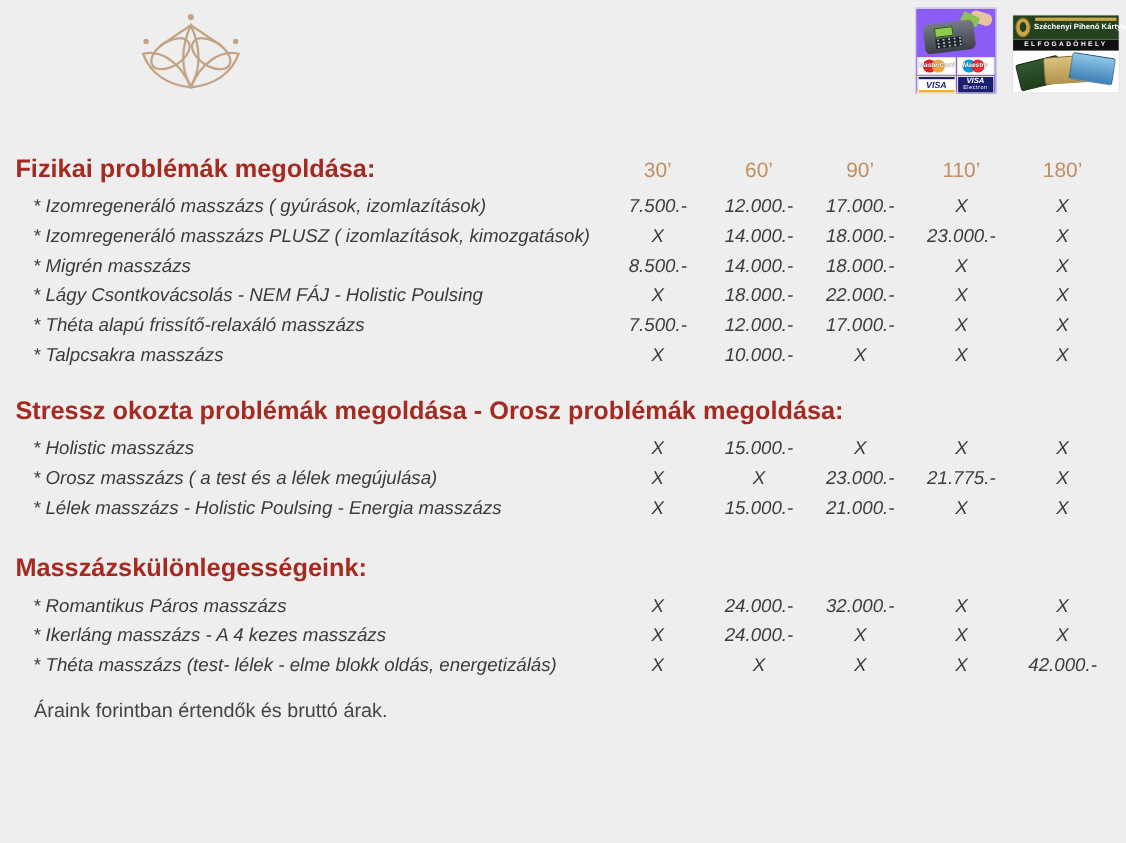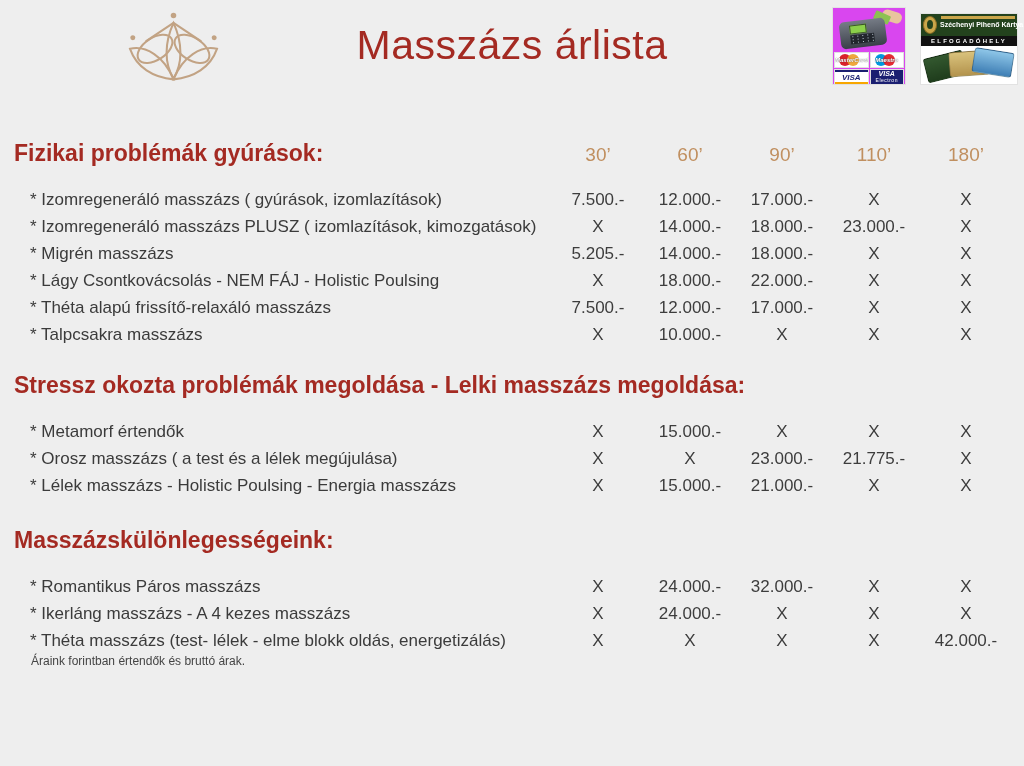--- a/index.html
+++ b/index.html
@@ -13,21 +13,21 @@
   .header { position:relative; height:100px; }
   .lotus { position:absolute; left:117px; top:10px; width:113px; height:74px; }
   .page-title {
     position:absolute; left:0; right:0; top:22px;
     text-align:center; font-size:41px; font-weight:400;
     color:#a42a22; letter-spacing:0.5px; margin:0;
   }
   
   .bankbox {
     position:absolute; left:832px; top:7px; width:74px; height:78px;
-    background:#d946ef; border:1px solid #e2e2e2; box-sizing:border-box; padding:1px;
+    background:#8b5cf6; border:1px solid #e2e2e2; box-sizing:border-box; padding:1px;
   }
   .termwrap { position:relative; height:42px; overflow:hidden; }
   .term-hand { position:absolute; right:2px; top:2px; width:20px; height:11px; background:#e9c49e; border-radius:5px; transform:rotate(18deg); }
   .term-card { position:absolute; right:14px; top:4px; width:16px; height:9px; background:#8cc152; transform:rotate(24deg); border-radius:1px; }
   .term-body { position:absolute; left:6px; top:11px; width:46px; height:27px; background:linear-gradient(#767c86,#3a3f48); border-radius:5px; transform:rotate(-7deg); }
   .term-screen { position:absolute; left:10px; top:4px; width:15px; height:7px; background:#8bd04a; border:1px solid #39522b; }
   .term-keys { position:absolute; left:10px; top:14px; width:24px; height:9px; background:#22262d;
     background-image:radial-gradient(#b7c4cf 0.8px, transparent 1px); background-size:5px 3px; }
   .badges { display:grid; grid-template-columns:1fr 1fr; gap:1px; margin-top:1px; }
   .badge { position:relative; height:16px; background:#fff; border:1px solid #e0e0e0; box-sizing:border-box; overflow:hidden; }
@@ -60,45 +60,44 @@
   .szep-card { position:absolute; width:40px; height:25px; border-radius:3px; border:1px solid rgba(0,0,0,.25); box-sizing:border-box; }
   .sc-green { left:4px; top:8px; background:linear-gradient(#33582f,#1f3d1c); transform:rotate(-14deg); }
   .sc-gold  { left:28px; top:5px; background:linear-gradient(#d9c27c,#b3934d); transform:rotate(-4deg); }
   .sc-blue  { left:52px; top:4px; background:linear-gradient(#8ec6e8,#3f7fb5); transform:rotate(9deg); }
   
   .content { padding:0 12px 0 14px; }
   .grid { display:grid; grid-template-columns:1fr 92px 92px 92px 92px 92px; }
   .heading-row { align-items:baseline; margin-top:40px; }
   .sec-heading { font-size:23px; font-weight:bold; color:#a42a22; white-space:nowrap; }
   .col-h { text-align:center; font-size:19px; font-weight:normal; color:#c08f5f; }
-  .rows { margin-top:19px; }
+  .rows { margin-top:7px;font-style:italic; }
   .t-row { height:27px; align-items:center; }
   .name-cell { padding-left:16px; font-size:17px; color:#3b3b3b; white-space:nowrap; }
   .price-cell { text-align:center; font-size:17px; color:#3d3d3d; }
   .sec2-heading { margin-top:24px; }
   .sec3-heading { margin-top:28px; }
-  .footer-note { padding-left:17px; font-size:12px; color:#444; }
+  .footer-note { margin-top:18px; padding-left:17px; font-size:18px; color:#444; }
 </style>
 </head>
 <body>
 
 <div class="header">
   <svg class="lotus" viewBox="0 0 120 80" fill="none" stroke="#c2a384" stroke-width="2.2">
     <circle cx="60" cy="6" r="3" fill="#c2a384" stroke="none"></circle>
     <circle cx="16" cy="30" r="2.7" fill="#c2a384" stroke="none"></circle>
     <circle cx="104" cy="30" r="2.7" fill="#c2a384" stroke="none"></circle>
     <path d="M60,75 C38,73 20,62 13,42 C30,38 50,50 60,75 Z"></path>
     <path d="M60,75 C82,73 100,62 107,42 C90,38 70,50 60,75 Z"></path>
     <ellipse cx="40" cy="42" rx="21" ry="12" transform="rotate(-33 40 42)"></ellipse>
     <ellipse cx="80" cy="42" rx="21" ry="12" transform="rotate(33 80 42)"></ellipse>
     <path d="M60,74 C50,58 50,36 60,14 C70,36 70,58 60,74 Z"></path>
     <path d="M60,14 L30,34 M60,14 L90,34"></path>
   </svg>
 
-  <h1 class="page-title">Masszázs árlista</h1>
 
   <div class="bankbox">
     <div class="termwrap">
       <div class="term-hand"></div>
       <div class="term-card"></div>
       <div class="term-body">
         <div class="term-screen"></div>
         <div class="term-keys"></div>
       </div>
     </div>
@@ -136,21 +135,21 @@
       <span class="szep-card sc-green"></span>
       <span class="szep-card sc-gold"></span>
       <span class="szep-card sc-blue"></span>
     </div>
   </div>
 </div>
 
 <div class="content">
 
   <div class="grid heading-row">
-    <div class="sec-heading">Fizikai problémák gyúrások:</div>
+    <div class="sec-heading">Fizikai problémák megoldása:</div>
     <div class="col-h">30’</div>
     <div class="col-h">60’</div>
     <div class="col-h">90’</div>
     <div class="col-h">110’</div>
     <div class="col-h">180’</div>
   </div>
 
   <div class="rows">
     <div class="grid t-row">
       <div class="name-cell">* Izomregeneráló masszázs ( gyúrások, izomlazítások)</div>
@@ -163,21 +162,21 @@
     <div class="grid t-row">
       <div class="name-cell">* Izomregeneráló masszázs PLUSZ ( izomlazítások, kimozgatások)</div>
       <div class="price-cell">X</div>
       <div class="price-cell">14.000.-</div>
       <div class="price-cell">18.000.-</div>
       <div class="price-cell">23.000.-</div>
       <div class="price-cell">X</div>
     </div>
     <div class="grid t-row">
       <div class="name-cell">* Migrén masszázs</div>
-      <div class="price-cell">5.205.-</div>
+      <div class="price-cell">8.500.-</div>
       <div class="price-cell">14.000.-</div>
       <div class="price-cell">18.000.-</div>
       <div class="price-cell">X</div>
       <div class="price-cell">X</div>
     </div>
     <div class="grid t-row">
       <div class="name-cell">* Lágy Csontkovácsolás - NEM FÁJ - Holistic Poulsing</div>
       <div class="price-cell">X</div>
       <div class="price-cell">18.000.-</div>
       <div class="price-cell">22.000.-</div>
@@ -195,24 +194,24 @@
     <div class="grid t-row">
       <div class="name-cell">* Talpcsakra masszázs</div>
       <div class="price-cell">X</div>
       <div class="price-cell">10.000.-</div>
       <div class="price-cell">X</div>
       <div class="price-cell">X</div>
       <div class="price-cell">X</div>
     </div>
   </div>
 
-  <div class="sec-heading sec2-heading">Stressz okozta problémák megoldása - Lelki masszázs megoldása:</div>
+  <div class="sec-heading sec2-heading">Stressz okozta problémák megoldása - Orosz problémák megoldása:</div>
   <div class="rows">
     <div class="grid t-row">
-      <div class="name-cell">* Metamorf értendők</div>
+      <div class="name-cell">* Holistic masszázs</div>
       <div class="price-cell">X</div>
       <div class="price-cell">15.000.-</div>
       <div class="price-cell">X</div>
       <div class="price-cell">X</div>
       <div class="price-cell">X</div>
     </div>
     <div class="grid t-row">
       <div class="name-cell">* Orosz masszázs ( a test és a lélek megújulása)</div>
       <div class="price-cell">X</div>
       <div class="price-cell">X</div>

